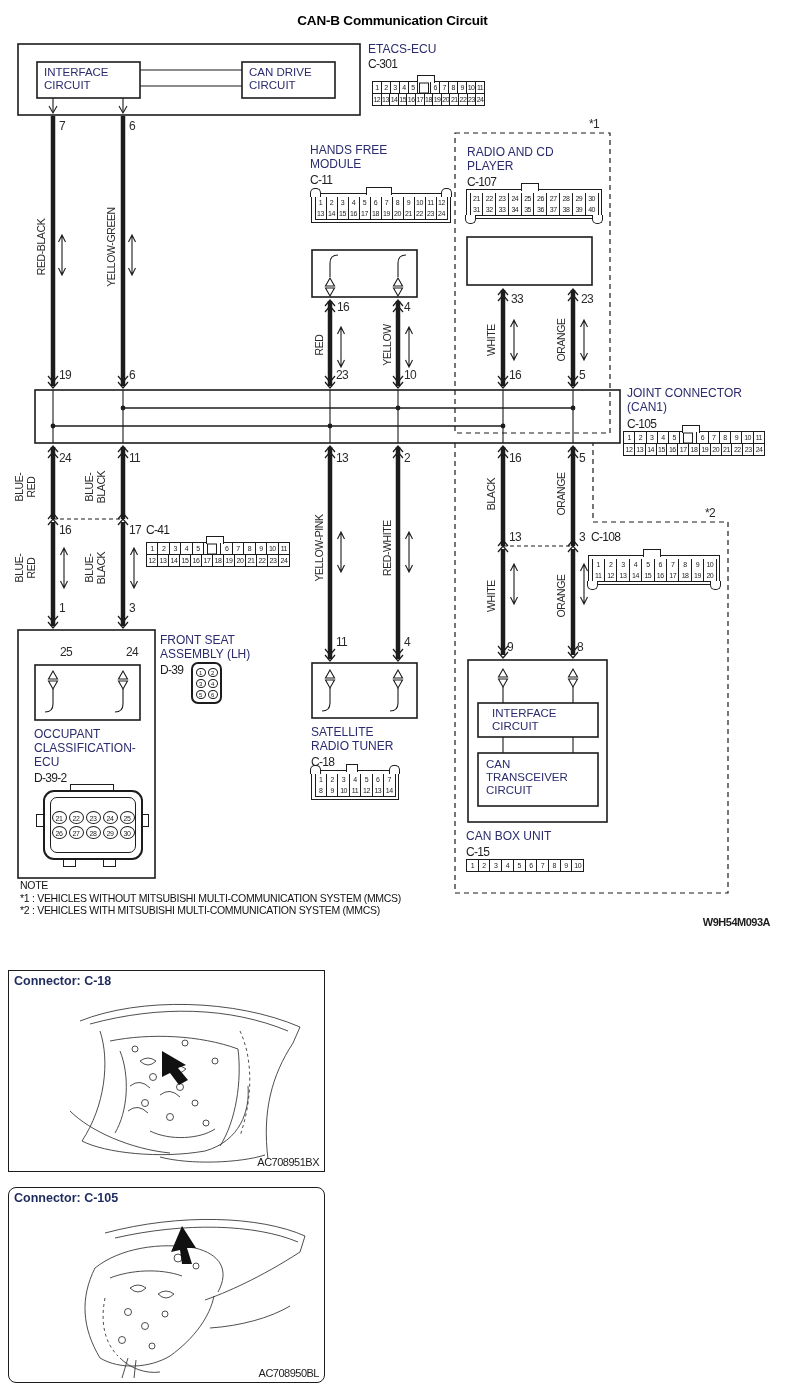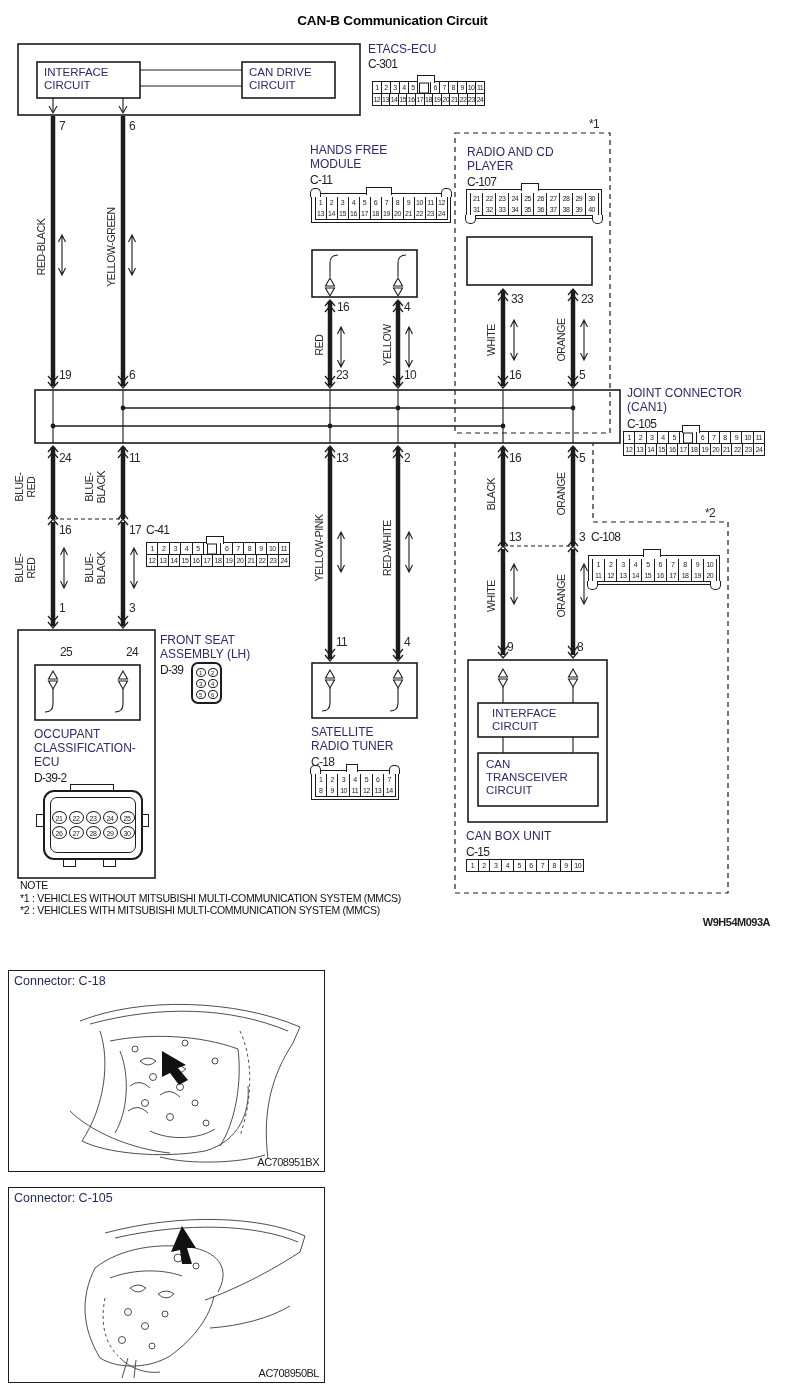--- a/index.html
+++ b/index.html
@@ -38,21 +38,21 @@
   .circ{border:none;background:transparent;}
   .circ .pin-row{display:flex;justify-content:center;margin:1px 0;gap:2px;}
   .circ .pin-cell{flex:none;width:15px;height:13px;line-height:13px;border:1.2px solid #1c1c1c;border-radius:50%;font-size:7px;}
   .circ.d39s .pin-cell{width:10px;height:9px;line-height:9px;font-size:6px;}
   .d392-outer{position:absolute;left:43px;top:790px;width:100px;height:70px;border:2px solid #1c1c1c;border-radius:11px;background:#fff;box-sizing:border-box;}
   .d392-inner{position:absolute;inset:5px;border:1.6px solid #1c1c1c;border-radius:7px;display:flex;flex-direction:column;justify-content:center;}
   .minitab{position:absolute;border:1.6px solid #1c1c1c;background:#fff;box-sizing:border-box;}
   .d39-outer{position:absolute;left:191px;top:662px;width:31px;height:42px;border:2px solid #1c1c1c;border-radius:7px;background:#fff;box-sizing:border-box;display:flex;flex-direction:column;justify-content:center;}
   
   .panel{position:absolute;left:8px;width:317px;border:1.6px solid #1c1c1c;background:#fff;box-sizing:border-box;}
-  .panel-h{position:absolute;top:3px;left:5px;font-size:12.5px;font-weight:normal;color:#1e2a5e;}
+  .panel-h{position:absolute;top:3px;left:5px;font-size:12.5px;font-weight:bold;color:#1e2a5e;}
   .panel-code{position:absolute;bottom:3px;right:5px;font-size:11px;font-weight:normal;color:#1c1c1c;letter-spacing:-0.5px;}
 </style>
 </head>
 <body>
 
 <div id="app">
 
   <div id="page-title">CAN-B Communication Circuit</div>
 
   <svg width="785" height="965" viewBox="0 0 785 965" style="position:absolute;left:0;top:0;">
@@ -652,21 +652,21 @@
           <circle cx="185" cy="112" r="3"></circle>
           <circle cx="196" cy="132" r="3"></circle>
         <path d="M140,140 C160,150 190,148 205,138"></path>
         <path d="M150,166 C180,174 230,172 255,164"></path>
       </g>
       <polygon points="152,60 176,74 168,77 178,89 169,94 160,82 152,86" fill="#111"></polygon>
     </svg>
     <div class="panel-code">AC708951BX</div>
   </div>
 
-  <div class="panel" style="top:1187px;height:196px;">
+  <div class="panel" style="top:1187px;height:196px;border-radius:8px;">
     <div class="panel-h">Connector: C-105</div>
     <svg width="313" height="172" viewBox="0 0 313 172" style="position:absolute;left:1px;top:20px;">
       <g stroke="#3a3a3a" stroke-width="0.9" fill="none">
         <path d="M95,25 C170,5 250,8 295,28 L290,44 C250,70 215,85 195,92"></path>
         <path d="M105,30 C175,14 245,16 288,34"></path>
         <path d="M85,60 C110,40 150,34 185,40 C210,46 220,62 208,84"></path>
         <path d="M85,60 C70,90 72,120 90,150 C110,162 140,160 160,148"></path>
         <path d="M160,148 C185,130 200,108 204,88"></path>
         <path d="M100,70 C120,62 150,60 172,68"></path>
         <path d="M95,90 C90,115 95,135 108,148" stroke-dasharray="3 3"></path>

